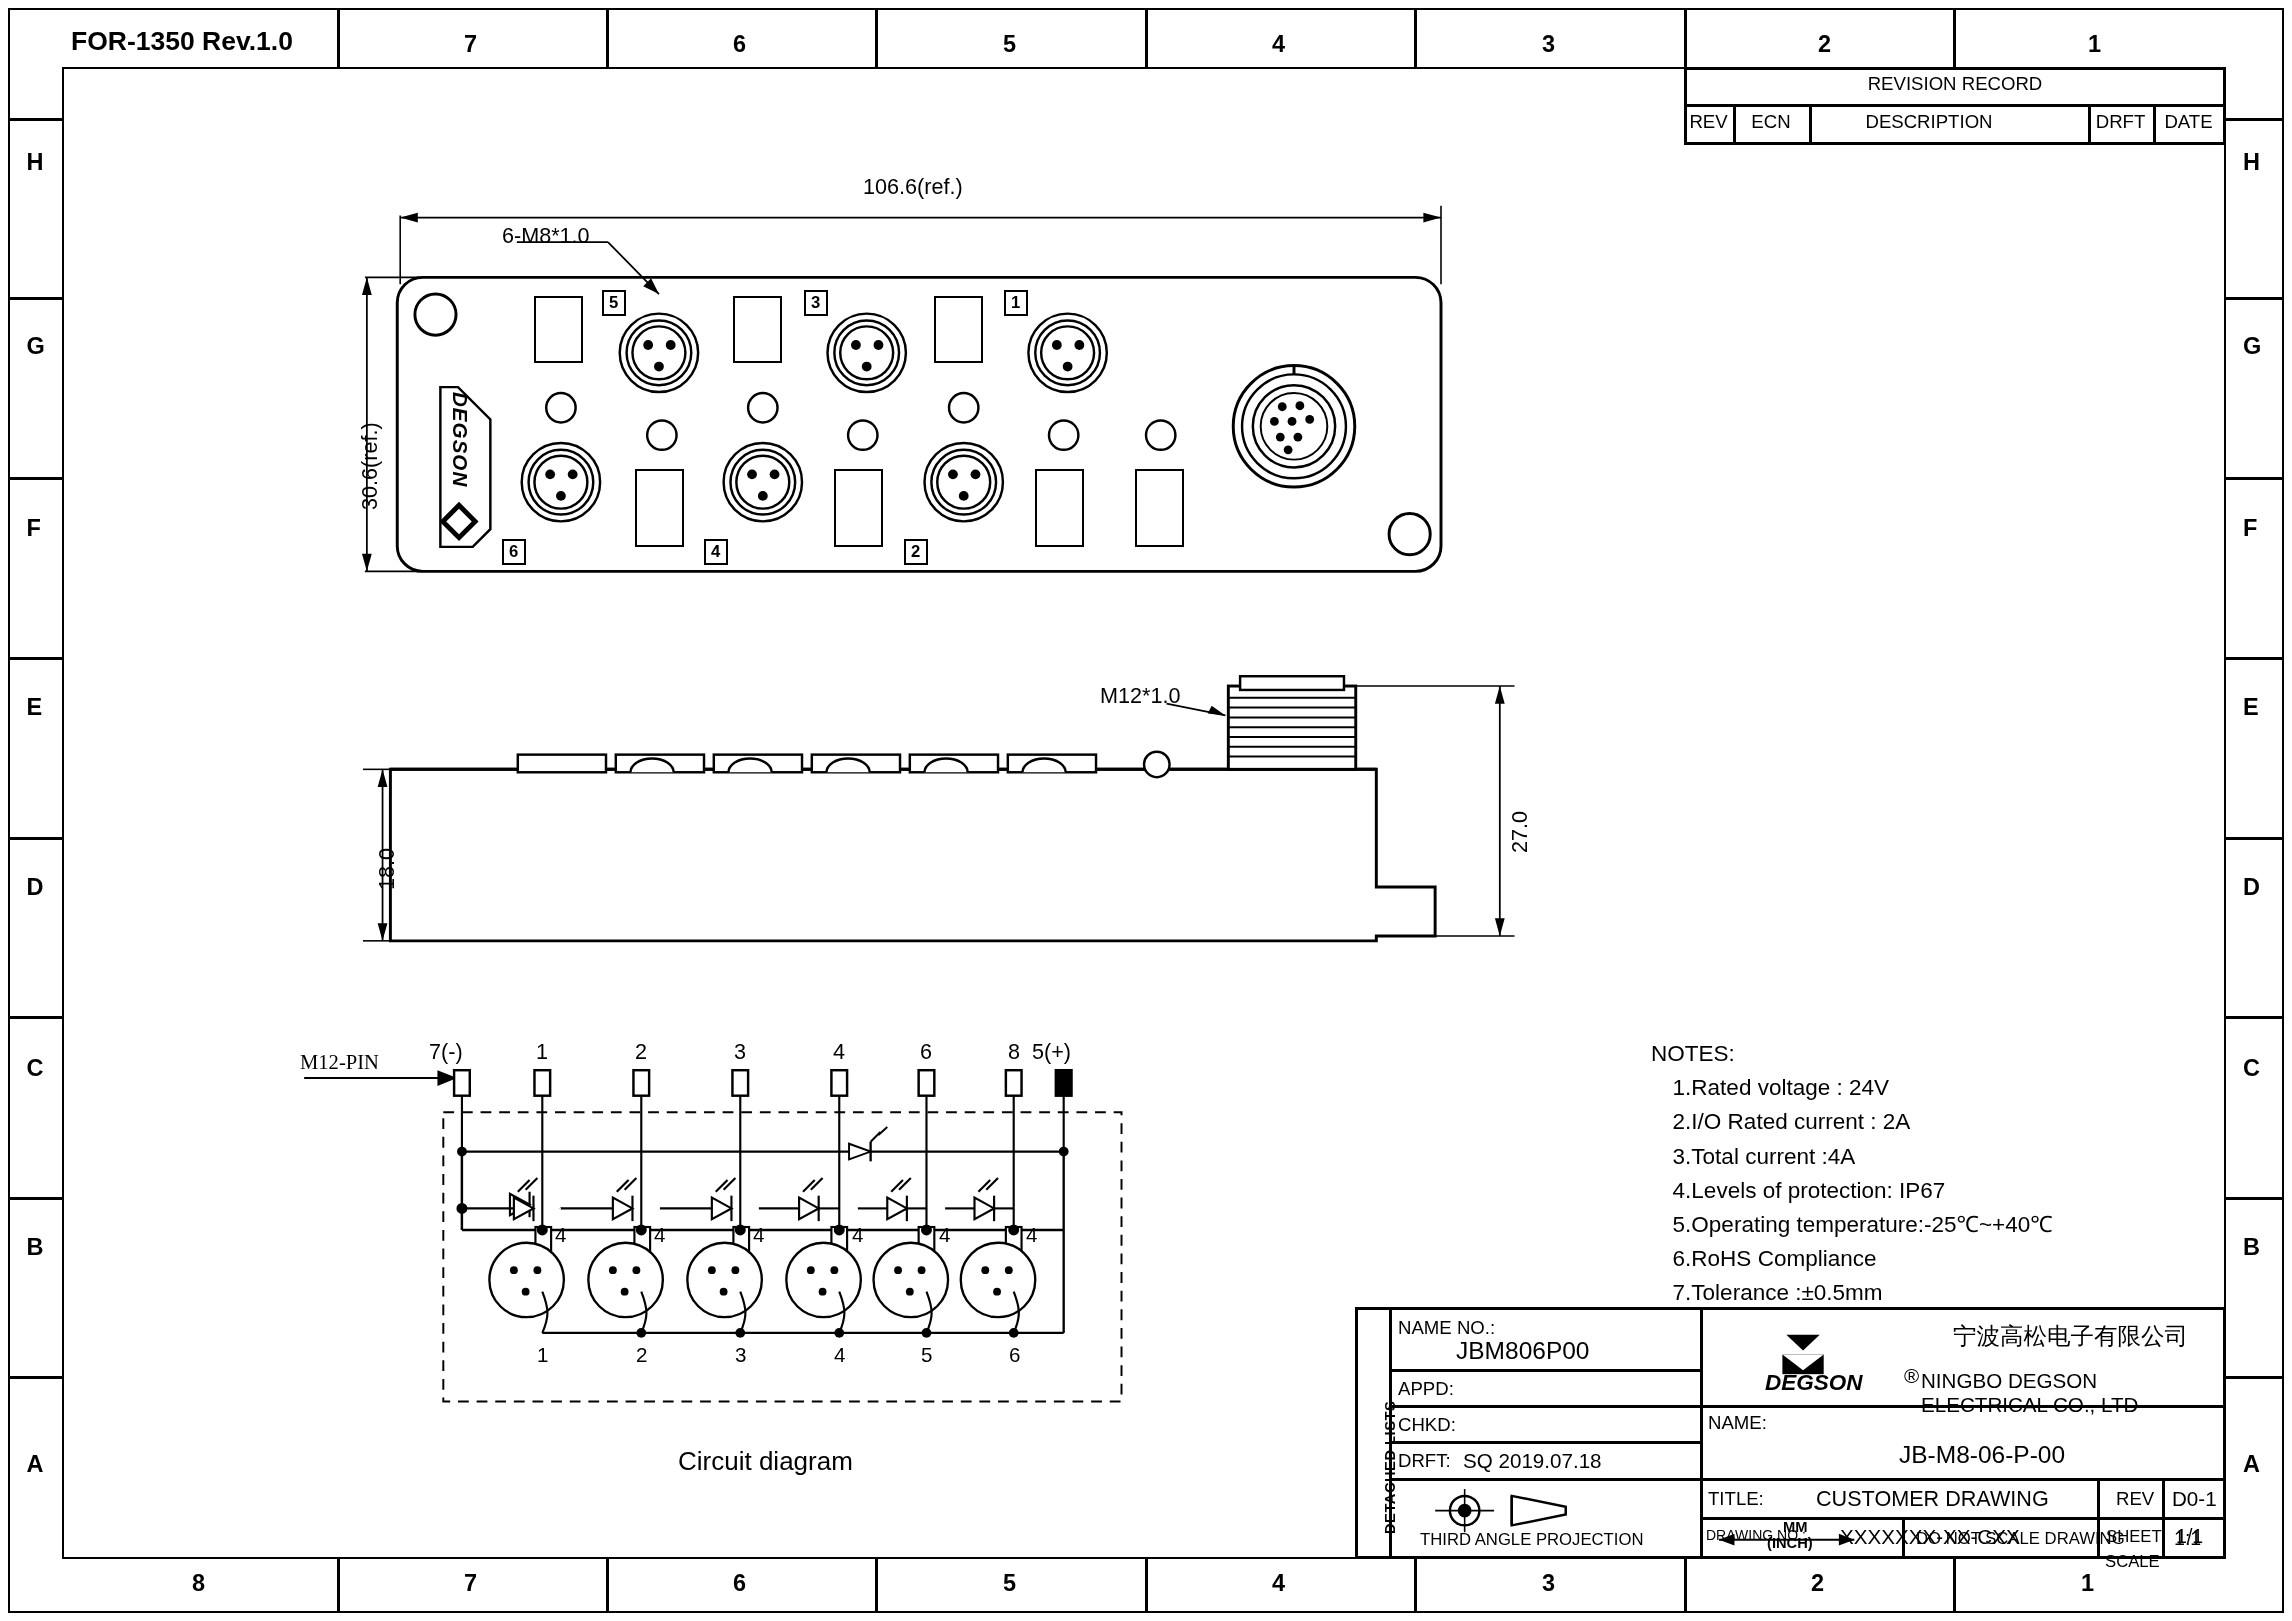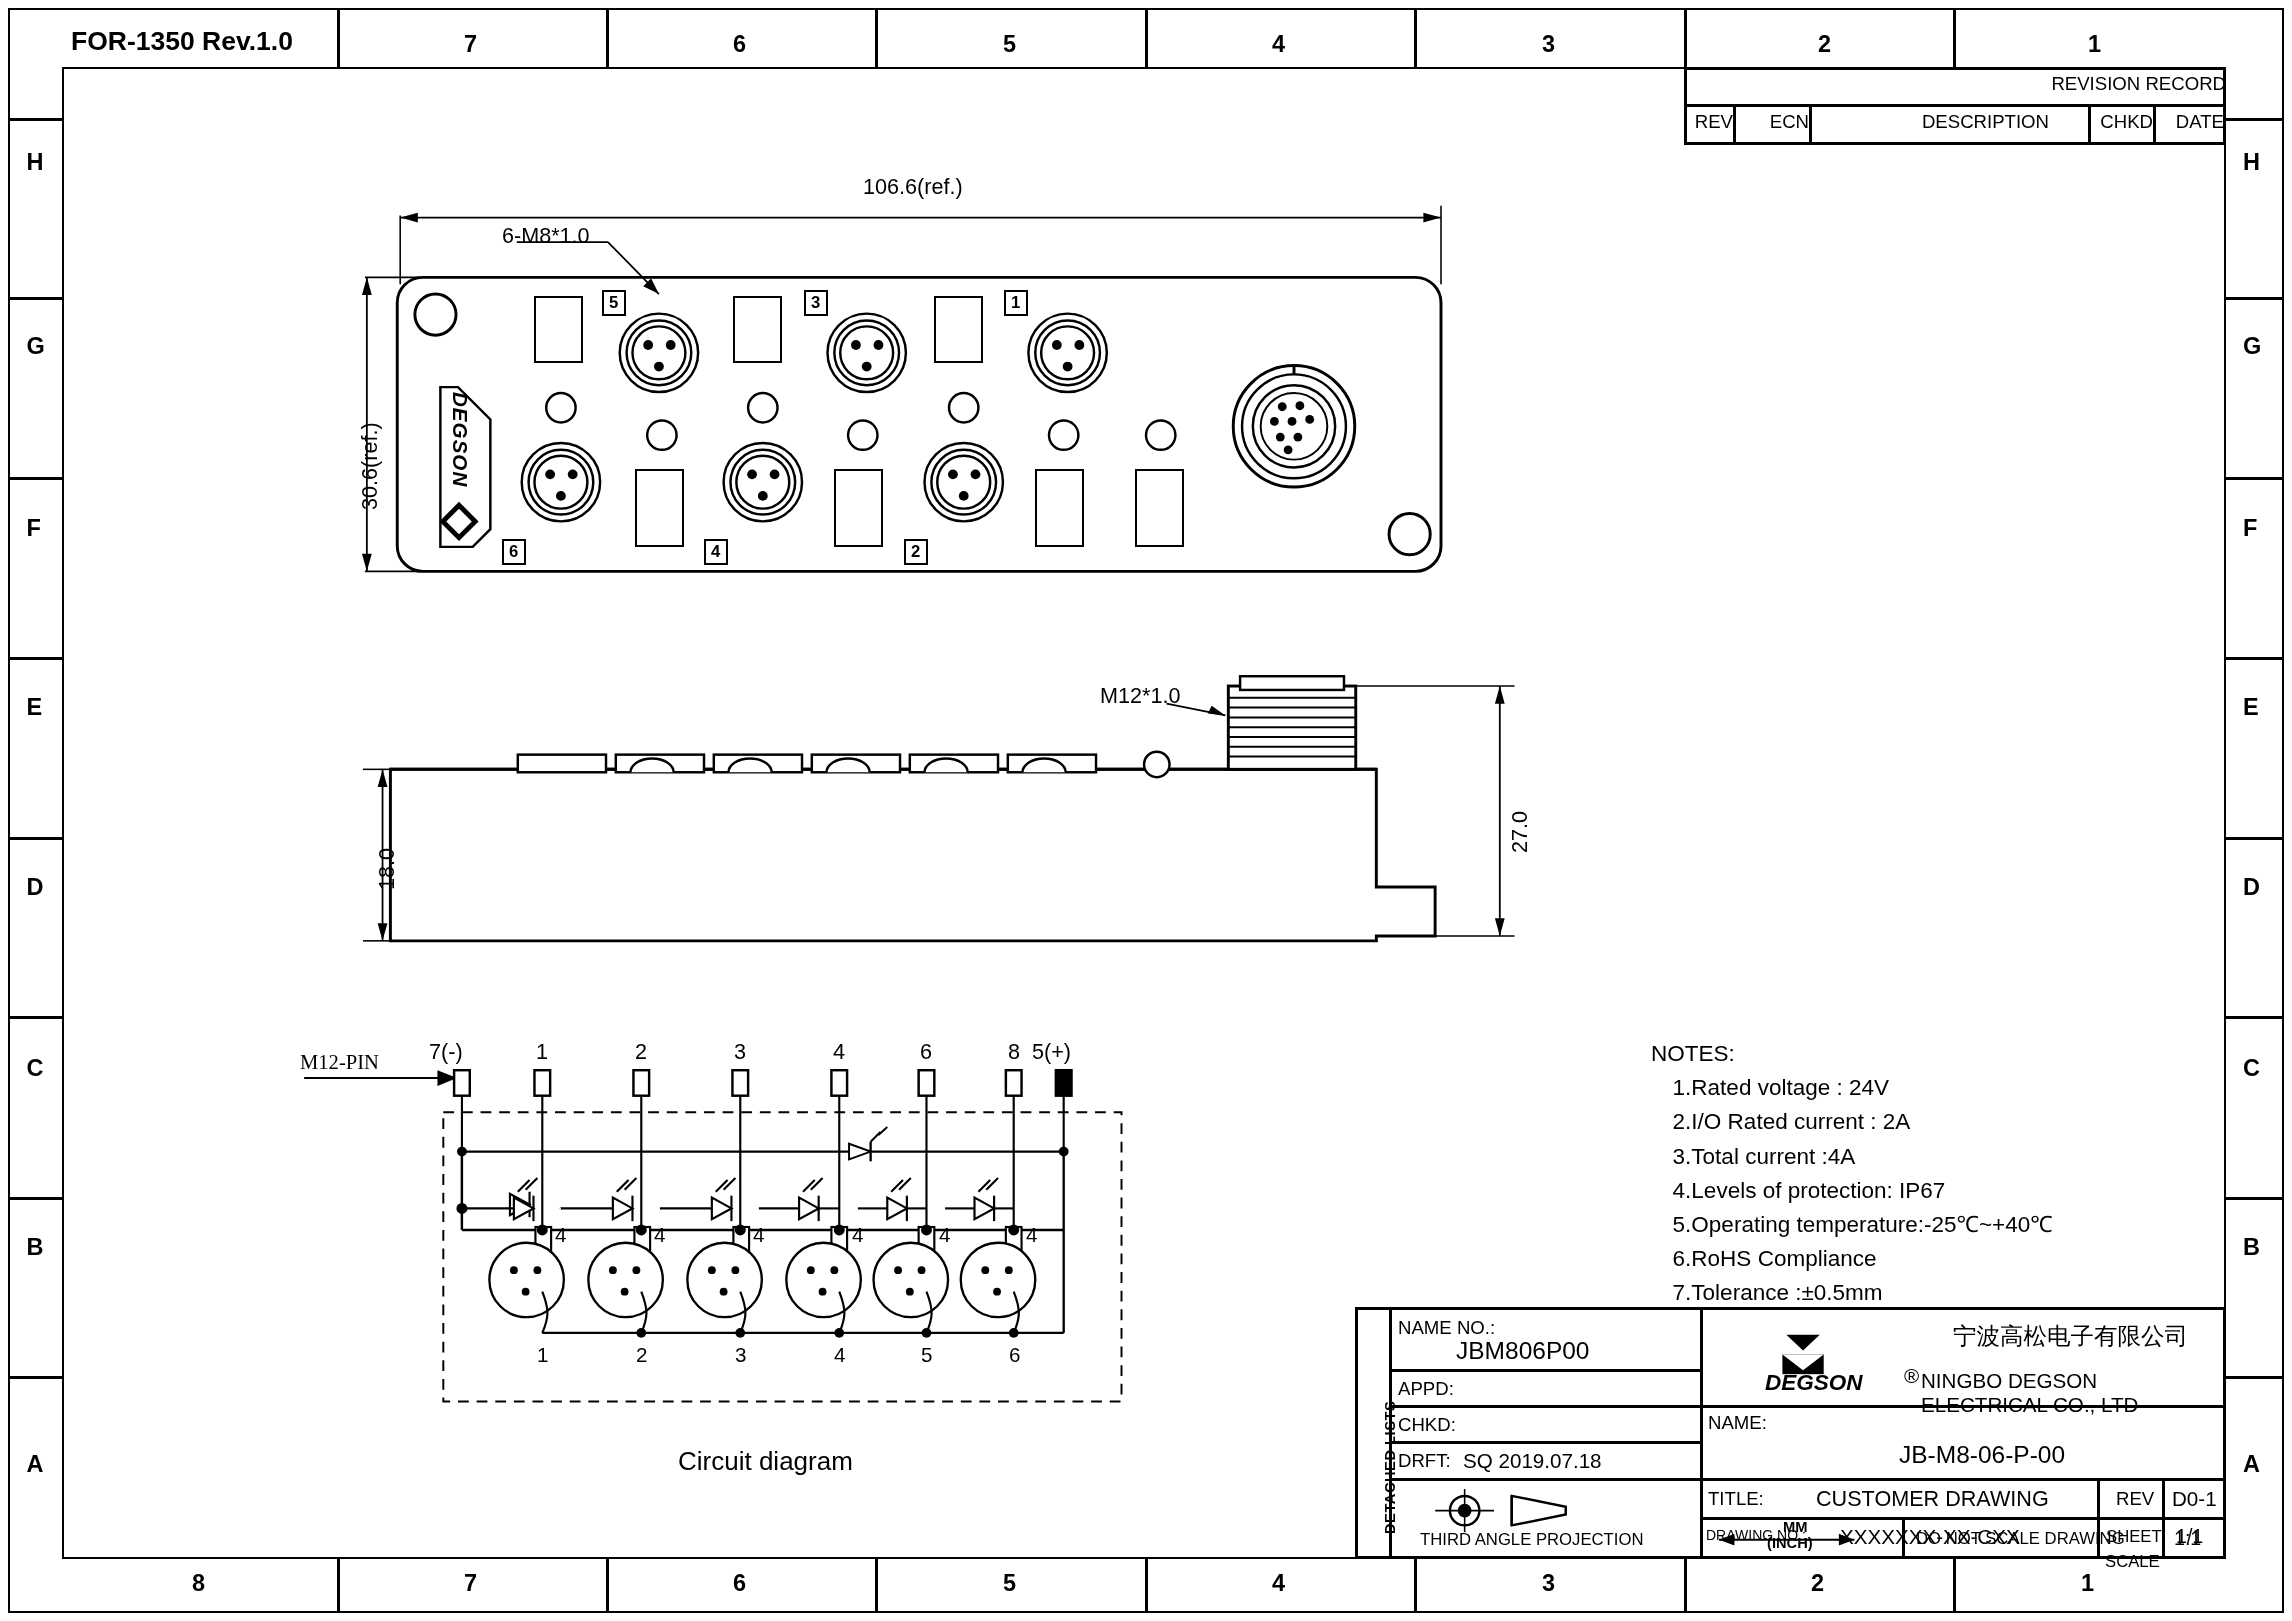--- a/index.html
+++ b/index.html
@@ -14,21 +14,21 @@
   .mono{font-family:Liberation Serif, serif;}
 
   
   #frame-outer{position:absolute;left:7.8px;top:7.8px;width:2276px;height:1605px;border:2px solid #000;box-sizing:border-box;}
   #frame-inner{position:absolute;left:62px;top:67px;width:2164px;height:1492px;border:2.9px solid #000;box-sizing:border-box;}
 
   .zone-lbl{position:absolute;font-size:23.5px;font-weight:bold;letter-spacing:1px;}
 
   
   #rev-table{position:absolute;left:1684px;top:67px;width:542px;height:76px;}
-  #rev-table .cell{position:absolute;font-size:18.6px;text-align:right;line-height:1.05;}
+  #rev-table .cell{position:absolute;font-size:18.6px;text-align:center;line-height:1.05;}
 
   
   #notes{position:absolute;left:1651px;top:1037px;font-size:22.5px;line-height:1.52;}
   #notes .nt-title{margin-left:0;}
   #notes .nt-item{margin-left:21.6px;}
 
   
   #title-block{position:absolute;left:1355px;top:1307px;width:871px;height:252px;}
   #title-block .tb-txt{position:absolute;font-size:18.6px;}
   #title-block .tb-big{font-size:24.5px;}
@@ -132,21 +132,21 @@
 
     <div class="ln v2" style="left:49px;top:37px;height:38px;"></div>
     <div class="ln v2" style="left:125px;top:37px;height:38px;"></div>
     <div class="ln v2" style="left:404px;top:37px;height:38px;"></div>
     <div class="ln v2" style="left:469px;top:37px;height:38px;"></div>
 
     <div class="cell" style="left:0;top:6.9px;width:542px;font-weight:normal;">REVISION  RECORD</div>
     <div class="cell" style="left:0;top:45px;width:49px;">REV</div>
     <div class="cell" style="left:49px;top:45px;width:76px;">ECN</div>
     <div class="cell" style="left:125px;top:45px;width:240px;">DESCRIPTION</div>
-    <div class="cell" style="left:404px;top:45px;width:65px;">CHKD</div>
+    <div class="cell" style="left:404px;top:45px;width:65px;">DRFT</div>
     <div class="cell" style="left:469px;top:45px;width:71px;">DATE</div>
   </div>
 
   <svg width="2293" height="1621" viewBox="0 0 2339 1654">
 
     <line x1="408" y1="220" x2="408" y2="290" stroke="#000" stroke-width="1.6"></line>
     <line x1="1470" y1="210" x2="1470" y2="290" stroke="#000" stroke-width="1.6"></line>
     <line x1="408" y1="222" x2="1470" y2="222" stroke="#000" stroke-width="1.8"></line>
     <polygon points="408,222 426,217 426,227" fill="#000"></polygon>
     <polygon points="1470,222 1452,217 1452,227" fill="#000"></polygon>

